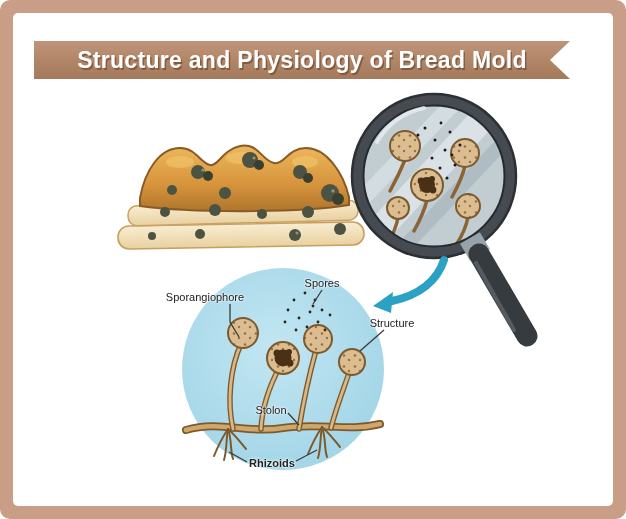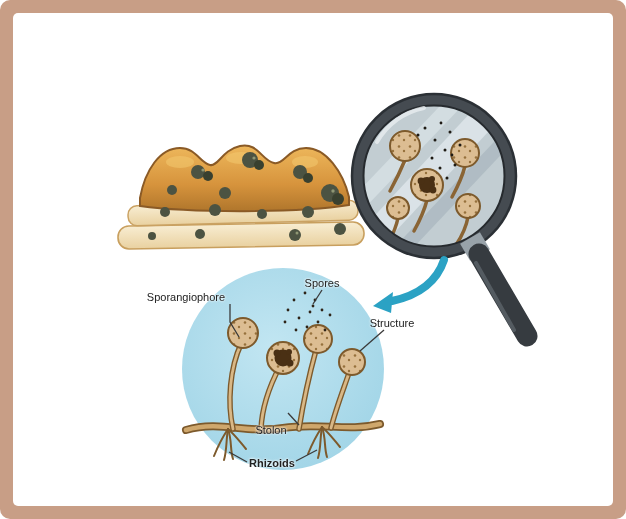--- a/index.html
+++ b/index.html
@@ -22,32 +22,35 @@
   .ribbon h1{
     margin:0;font-size:23px;font-weight:700;letter-spacing:.3px;color:#ffffff;
     text-shadow:1.5px 1.5px 0 rgba(92,60,38,.55);
   }
   svg.art{position:absolute;left:0;top:0;}
   .lbl{
     position:absolute;transform:translate(-50%,-50%);
     font-size:11px;color:#222;white-space:nowrap;
     text-shadow:0 0 2px #fff,0 0 3px #fff;
   }
-  .lbl-sporangiophore{left:186px;top:297px;}
+  .lbl-sporangiophore{left:205px;top:297px;}
   .lbl-spores{left:322px;top:283px;}
   .lbl-sporangium{left:392px;top:323px;}
-  .lbl-stolon{left:271px;top:430px;}
+  .lbl-stolon{left:271px;top:410px;}
   .lbl-rhizoids{left:272px;top:463px;font-weight:bold;}
 </style>
 </head>
 <body>
 
 <div class="canvas">
   <div class="inner"></div>
 
+  <div class="ribbon">
+    <h1>Structure and Physiology of Bread Mold</h1>
+  </div>
 
   <svg class="art" width="626" height="519" viewBox="0 0 626 519">
     <defs>
       <linearGradient id="goldTop" x1="0" y1="0" x2="0" y2="1">
         <stop offset="0" stop-color="#eeb85c"></stop>
         <stop offset="0.6" stop-color="#d6933c"></stop>
         <stop offset="1" stop-color="#b0762c"></stop>
       </linearGradient>
       <linearGradient id="creamSlice" x1="0" y1="0" x2="0" y2="1">
         <stop offset="0" stop-color="#f8edd2"></stop>

